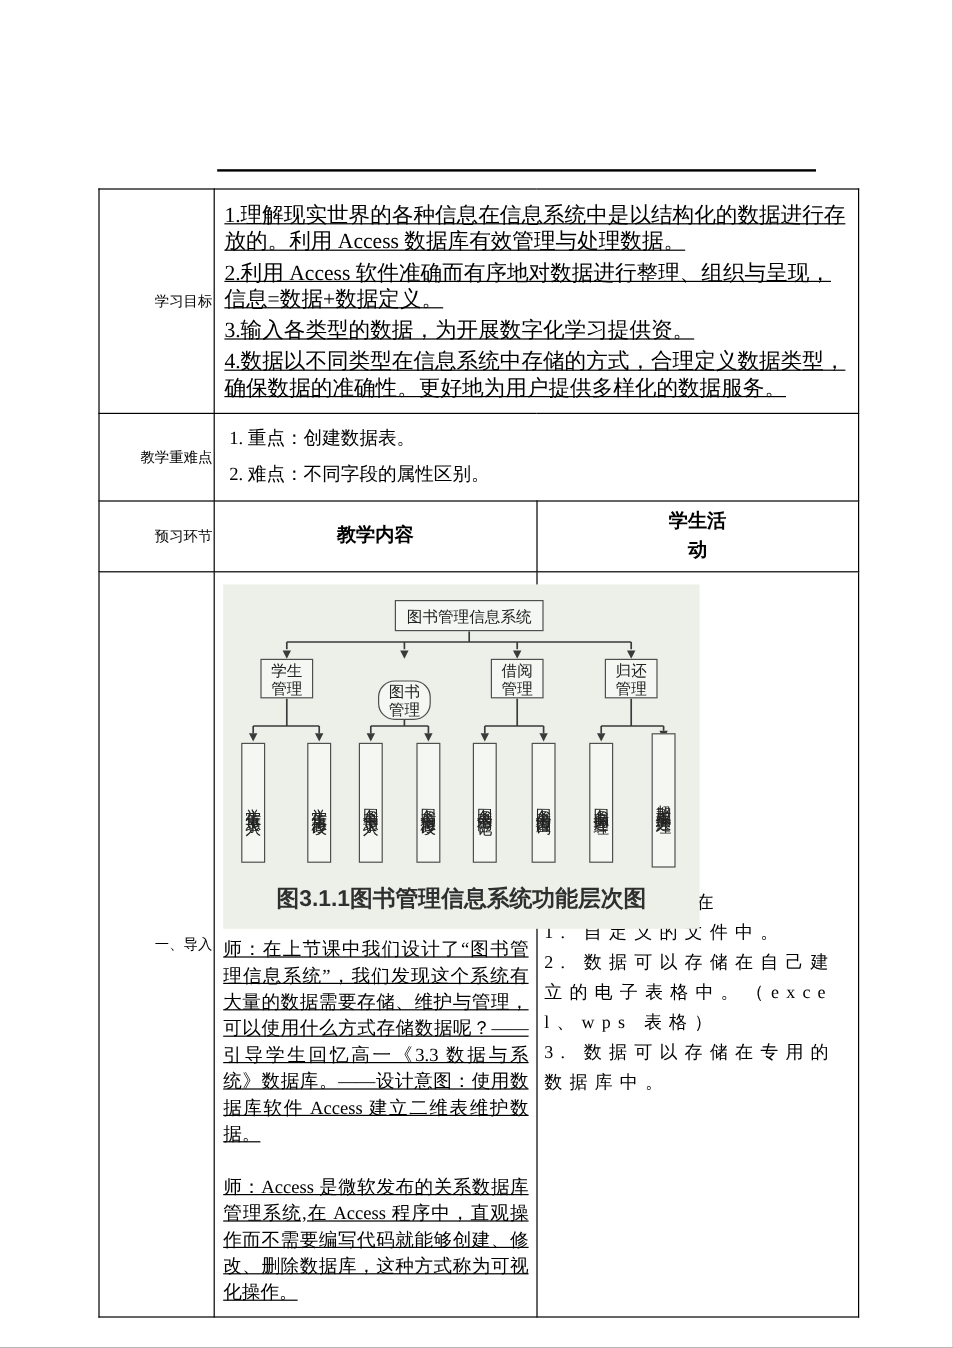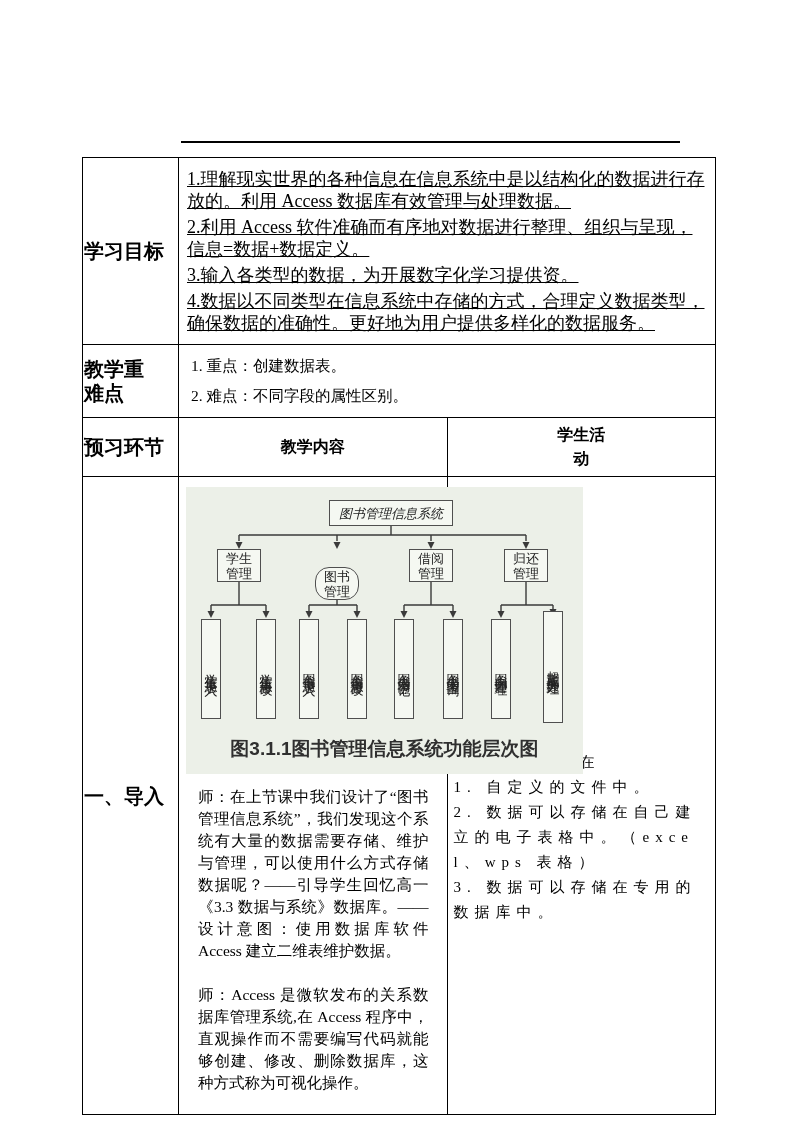--- a/index.html
+++ b/index.html
@@ -25,37 +25,37 @@
   }
 
   
   table.lesson-table {
     position:absolute; left:82px; top:157px;
     width:634px; border-collapse:collapse; table-layout:fixed;
   }
   table.lesson-table td { border:1.5px solid #000; vertical-align:middle; }
 
   td.label-cell {
-    width:93px; text-align:left;
-    font-weight:bold; font-size:20px; line-height:24px;
+    width:93px; text-align:right;
+    font-weight:normal; font-size:12px; line-height:24px;
   }
   td.label-cell .wrap-4 { display:inline-block; width:68px; }
   td.header-cell {
     text-align:center; font-weight:bold; font-size:16px; line-height:24px;
   }
   td.header-cell .wrap-3 { display:inline-block; width:52px; }
 
   td.objectives-cell { padding:6px 8px; vertical-align:middle; }
   td.objectives-cell p { margin:4px 0; font-size:18px; line-height:22px;text-decoration:underline; }
 
   td.keypoints-cell { padding:4px 8px 4px 12px; }
   td.keypoints-cell p { margin:4px 0; font-size:15.5px; line-height:26px; }
 
   td.content-cell { vertical-align:top; padding:4px 6px 8px 7px; }
-  td.content-cell p.teach-par { margin:12px; font-size:15.5px; line-height:22px; text-align:justify; }
+  td.content-cell p.teach-par { margin:0; font-size:15.5px; line-height:22px; text-align:justify;text-decoration:underline; }
   p.par-gap { margin-bottom:22px !important; }
 
   td.activity-cell {
     width:82px; vertical-align:top;
     padding:66px 5px 8px 6px;
   }
   td.activity-cell p {
     margin:0; font-size:15px; line-height:25px;
     letter-spacing:6px; word-break:break-all; color:#000;
   }
@@ -71,21 +71,21 @@
   .diagram svg.connectors { position:absolute; left:0; top:0; }
   .dbox {
     position:absolute;
     background:#f5f8f2;
     border:1px solid #4f4f4f;
     color:#222222;
     display:flex; align-items:center; justify-content:center;
     box-sizing:border-box;
     font-size:13px; line-height:15px; text-align:center;
   }
-  .dbox.root  { left:143px; top:13px; width:124px; height:26px;font-style:italic; }
+  .dbox.root  { left:143px; top:13px; width:124px; height:26px; }
   .dbox.lvl2  { width:44px; height:33px; padding:1px 3px; }
   .dbox.lvl3  { width:20px; height:100px; }
   .dbox.lvl3 span, .dbox.lvl3 { writing-mode:vertical-rl; letter-spacing:2px; }
   .dbox.lvl3.tall { height:112px; }
   .diagram-caption {
     position:absolute; left:0; top:249px; width:397px;
     text-align:center; font-weight:bold; font-size:19px; color:#2f2f2f;
   }
 </style>
 </head>

